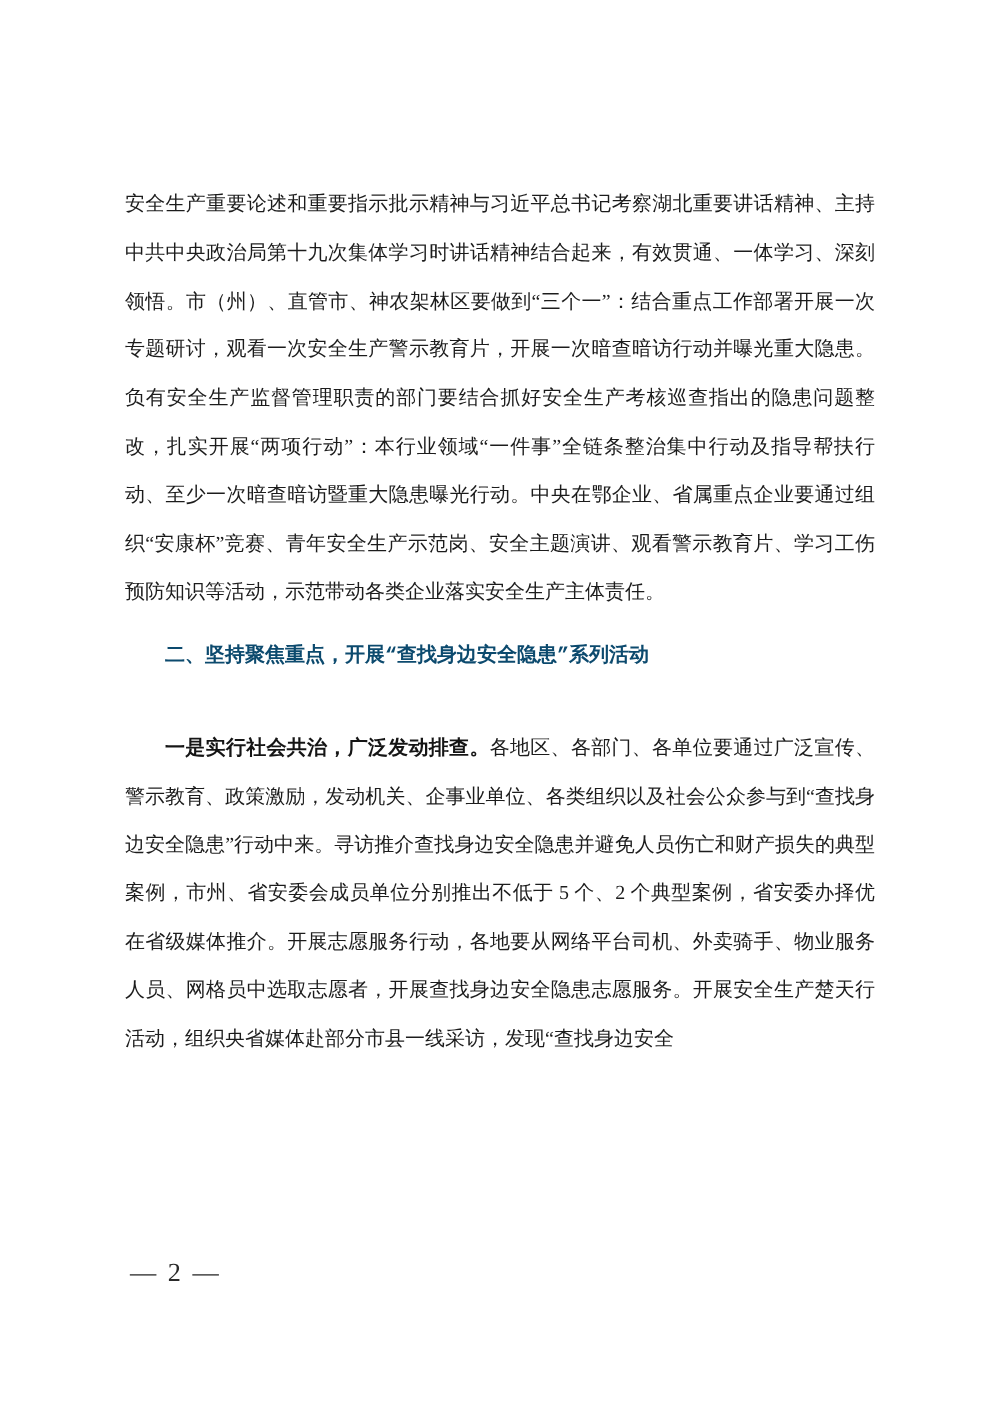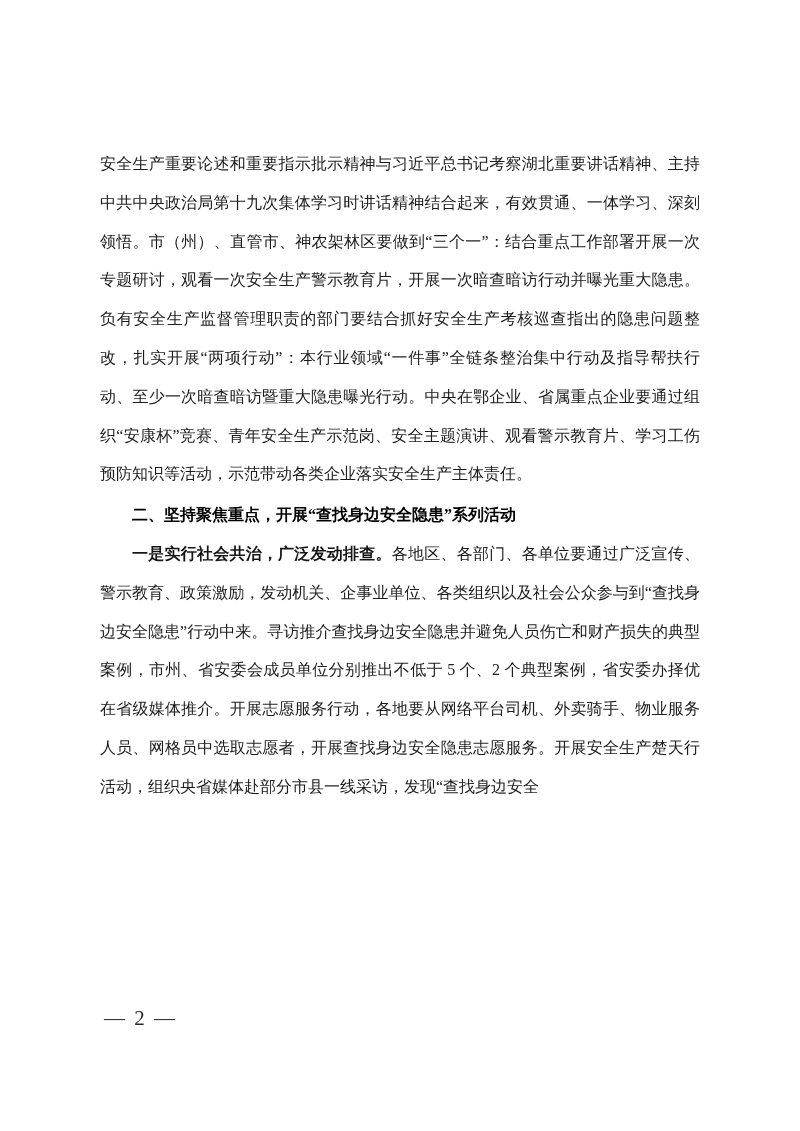--- a/index.html
+++ b/index.html
@@ -24,28 +24,29 @@
     font-size: 16px;
     line-height: 38.8px;
     text-align: justify;
     text-justify: inter-ideograph;
     letter-spacing: 0px;
   }
   .para {
     margin: 0;
   }
   .para.heading {
-    margin-top: 2px;
+    margin-top: 12px;
     text-indent: 2em;
-    font-family: Liberation Serif, serif;
+    font-family: Liberation Mono, monospace;
     font-weight: 700;
-    color: #000000;
+    color: #0c4a6e;
   }
   .para.indented {
     text-indent: 2em;
+    margin-top: 35px;
   }
   .lead-bold {
     font-family: "Liberation Sans", "DejaVu Sans", sans-serif;
     font-weight: 700;
     color: #151515;
   }
   .page-footer {
     position: absolute;
     left: 104px;
     top: 1006px;

